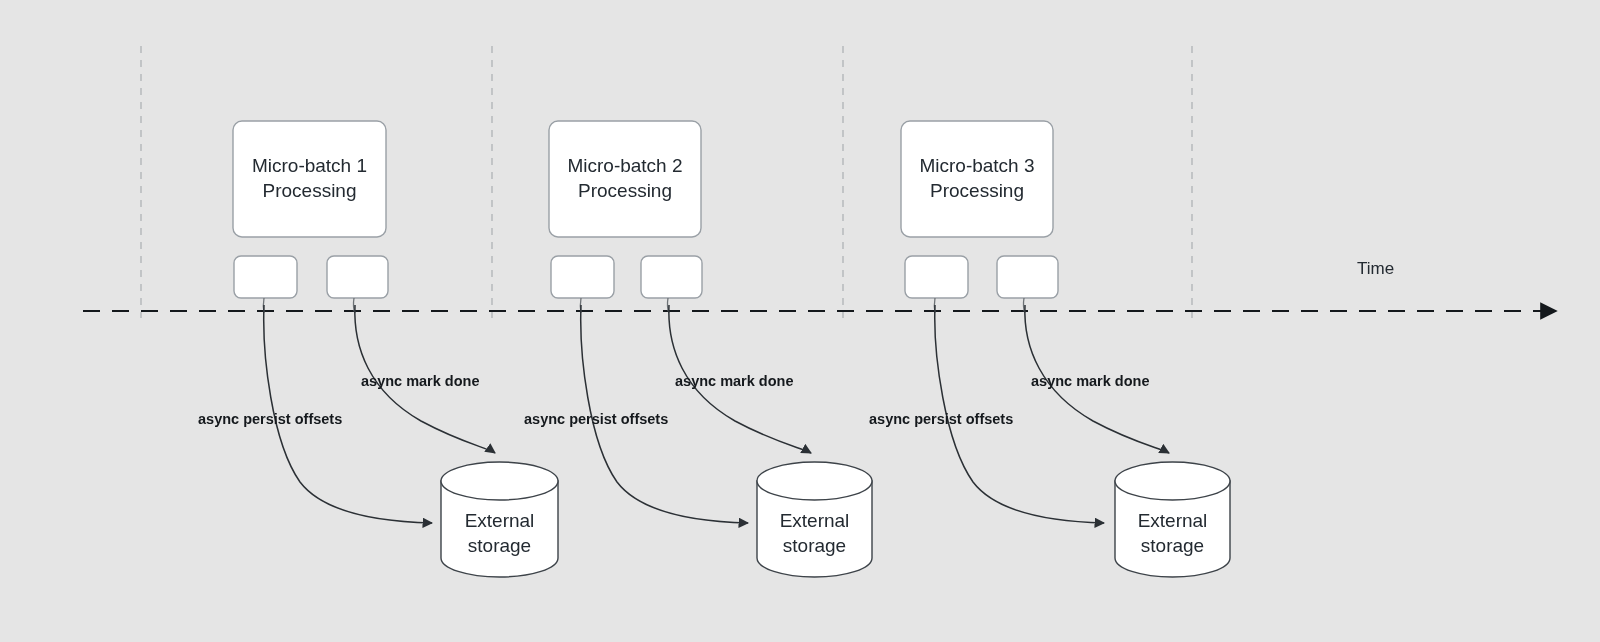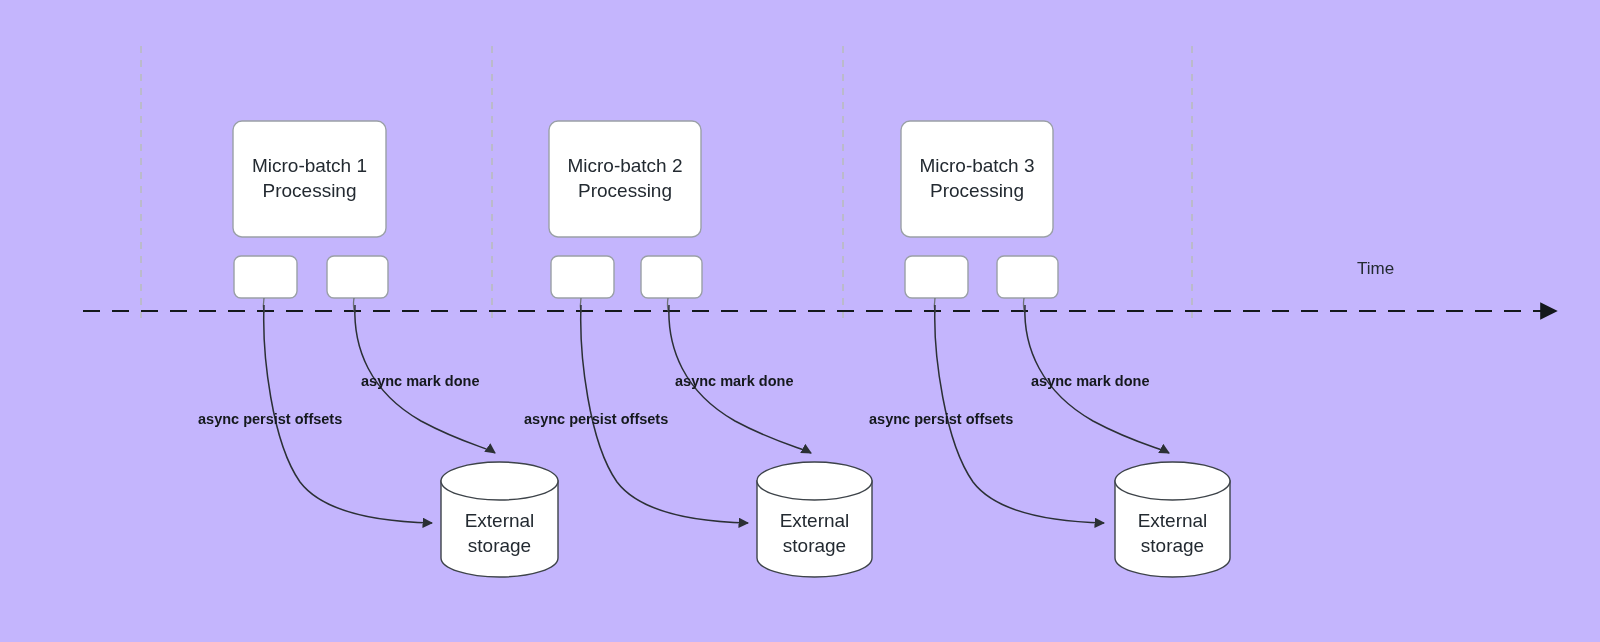--- a/index.html
+++ b/index.html
@@ -7,21 +7,21 @@
     padding: 0;
     background: #ffffff;
   }
   body {
     font-family: "Liberation Sans", sans-serif;
   }
   #canvas {
     position: relative;
     width: 1600px;
     height: 642px;
-    background: #c4b5fd;
+    background: #e5e5e5;
     overflow: hidden;
   }
   #canvas svg.layer {
     position: absolute;
     top: 0;
     left: 0;
     width: 1600px;
     height: 642px;
   }
   .node-text {

